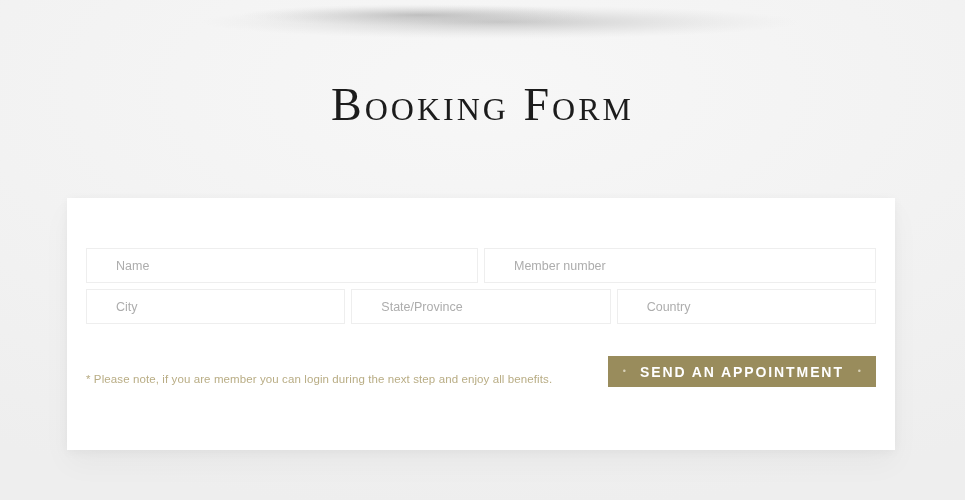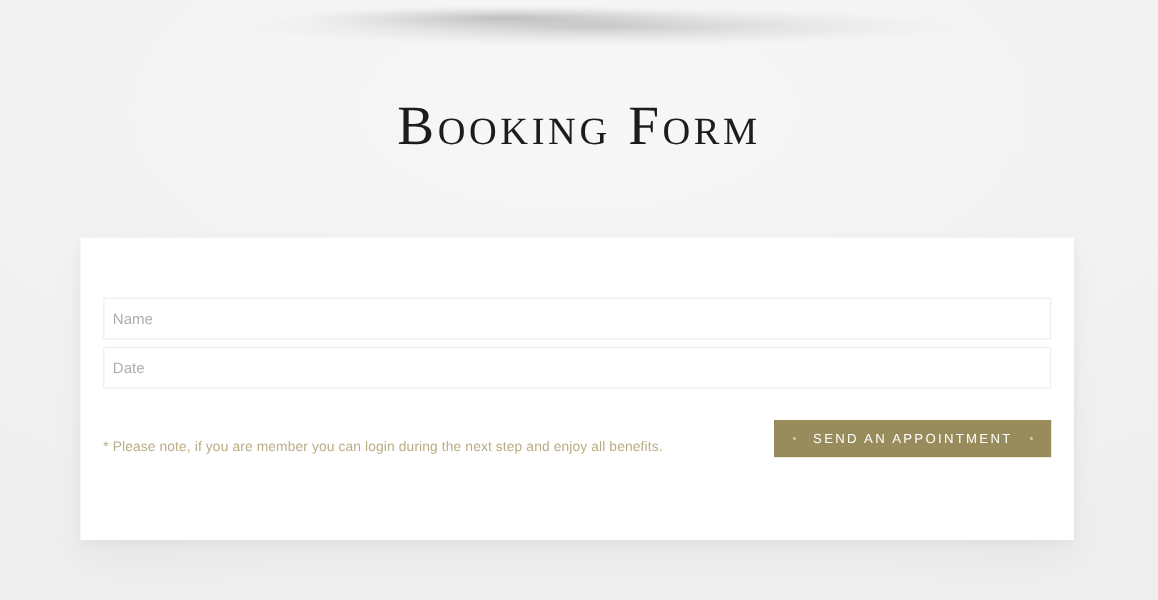--- a/index.html
+++ b/index.html
@@ -79,21 +79,21 @@
   }
 
   .field {
     flex: 1 1 0;
     height: 35px;
     box-sizing: border-box;
     border: 1px solid #eeeeee;
     background: #ffffff;
     display: flex;
     align-items: center;
-    padding: 0 0 0 7px;
+    padding: 0 0 0 29px;
   }
   .field-input {
     width: 100%;
     border: 0;
     outline: 0;
     background: transparent;
     font-family: "Liberation Sans", sans-serif;
     font-size: 12.5px;
     color: #3c3c3c;
     padding: 0;
@@ -131,22 +131,22 @@
     font-family: "Liberation Sans", sans-serif;
   }
   .submit-btn .bullet {
     color: #d8d1b8;
     font-size: 9px;
     line-height: 1;
     padding: 0 2px;
   }
   .submit-btn .btn-label {
     color: #ffffff;
-    font-size: 11px;
-    font-weight: normal;
+    font-size: 14px;
+    font-weight: bold;
     letter-spacing: 1.9px;
     padding: 0 12px;
     white-space: nowrap;
   }
 </style>
 </head>
 <body>
 
 <div class="page">
 
@@ -227,27 +227,38 @@
     <h1 class="page-title">Booking Form</h1>
   </div>
 
   <div class="card">
     <form class="form">
 
       <div class="row">
         <div class="field">
           <input class="field-input" type="text" placeholder="Name" style="">
         </div>
-      </div>
-
+        <div class="field">
+          <input class="field-input" type="text" placeholder="Member number" style="">
+        </div>
+      </div>
 
       <div class="row">
         <div class="field">
-          <input class="field-input" type="text" placeholder="Date" style="">
-        </div>
+          <input class="field-input" type="text" placeholder="City" style="">
+        </div>
+        <div class="field">
+          <input class="field-input" type="text" placeholder="State/Province" style="">
+        </div>
+        <div class="field">
+          <input class="field-input" type="text" placeholder="Country" style="">
+        </div>
+      </div>
+
+      <div class="row">
       </div>
 
       <div class="footer-row">
         <div class="note">* Please note, if you are member you can login during the next step and enjoy all benefits.</div>
         <button class="submit-btn" type="submit">
           <span class="bullet">•</span>
           <span class="btn-label">SEND AN APPOINTMENT</span>
           <span class="bullet">•</span>
         </button>
       </div>

